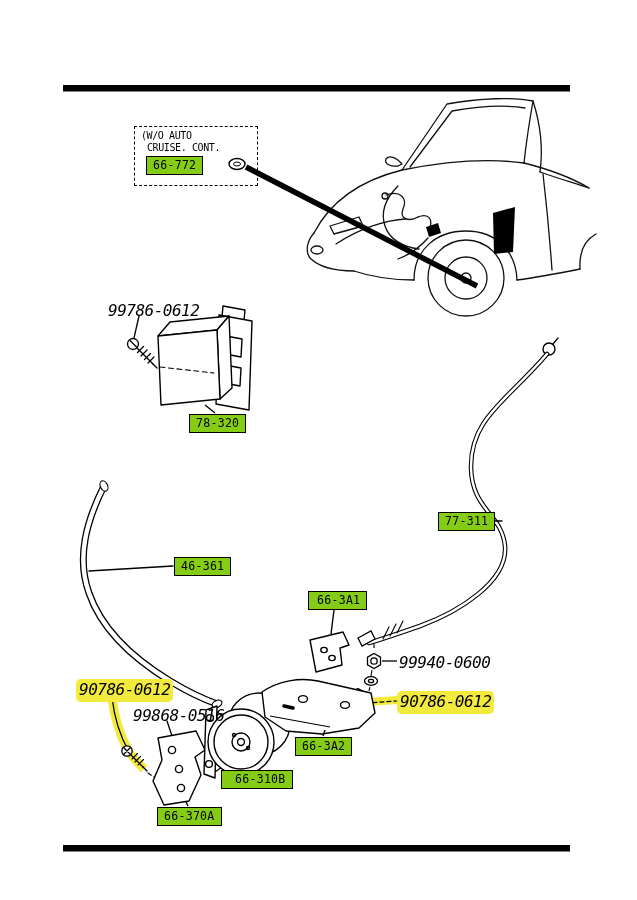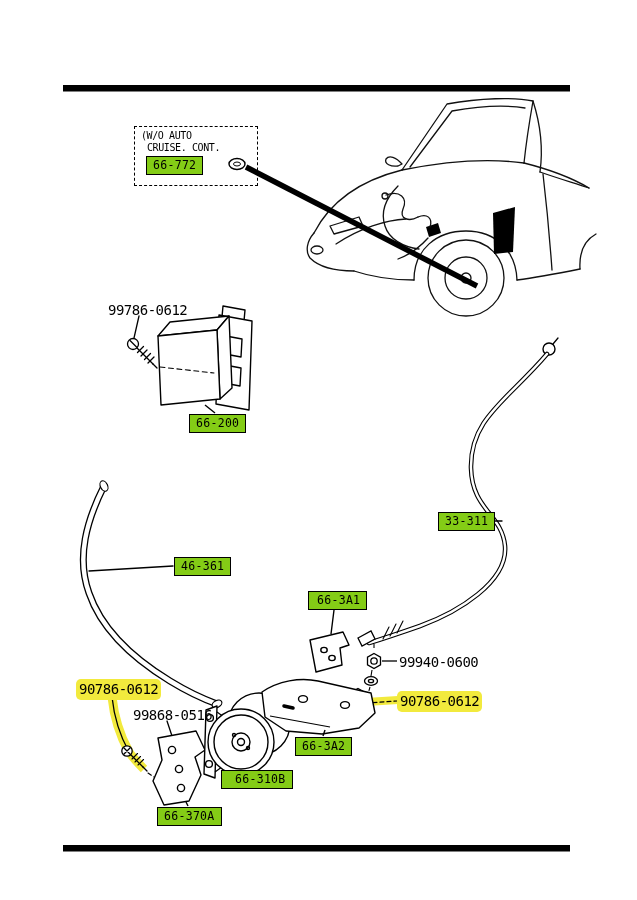--- a/index.html
+++ b/index.html
@@ -7,22 +7,22 @@
   html,body { background:#fff; }
   body { width:637px; height:900px; }
   .canvas {
     position:relative; width:637px; height:900px;
     background:var(--paper); overflow:hidden;
     font-family:"DejaVu Sans Mono","Liberation Mono",monospace;
     color:var(--ink);
   }
   .art { position:absolute; left:0; top:0; }
   .pn {
-    position:absolute; font-size:14px; letter-spacing:-0.5px;
-    white-space:nowrap; line-height:1.05;
+    position:absolute; font-size:16px; letter-spacing:-0.5px;
+    white-space:nowrap; line-height:1.05;font-style:italic;
   }
   .pn.hl {
     background:var(--highlight);
     box-shadow:0 0 0 3px var(--highlight);
     border-radius:2px;
   }
   .refbox {
     position:absolute; border:1.7px solid var(--ink); background:#84cc16;
     font-size:11.5px; letter-spacing:0.3px; line-height:1.15;
     padding:1.5px 6px 2.5px; white-space:nowrap;
@@ -218,23 +218,23 @@
   <div class="pn" style="left:108px; top:303px;">99786-0612</div>
 
   <div class="pn" style="left:399px; top:655px;">99940-0600</div>
 
   <div class="pn hl" style="left:79px; top:682px;">90786-0612</div>
 
   <div class="pn" style="left:133px; top:708px;">99868-0516</div>
 
   <div class="pn hl" style="left:400px; top:694px;">90786-0612</div>
 
-  <div class="refbox" style="left:189px; top:414px;">66-200</div>
-
-  <div class="refbox" style="left:438px; top:512px;">33-311</div>
+  <div class="refbox" style="left:189px; top:414px;">78-320</div>
+
+  <div class="refbox" style="left:438px; top:512px;">77-311</div>
 
   <div class="refbox" style="left:174px; top:557px;">46-361</div>
 
   <div class="refbox" style="left:308px; top:591px;padding-left:8px;">66-3A1</div>
 
   <div class="refbox" style="left:295px; top:737px;">66-3A2</div>
 
   <div class="refbox" style="left:221px; top:770px;padding-left:13px;">66-310B</div>
 
   <div class="refbox" style="left:157px; top:807px;">66-370A</div>

